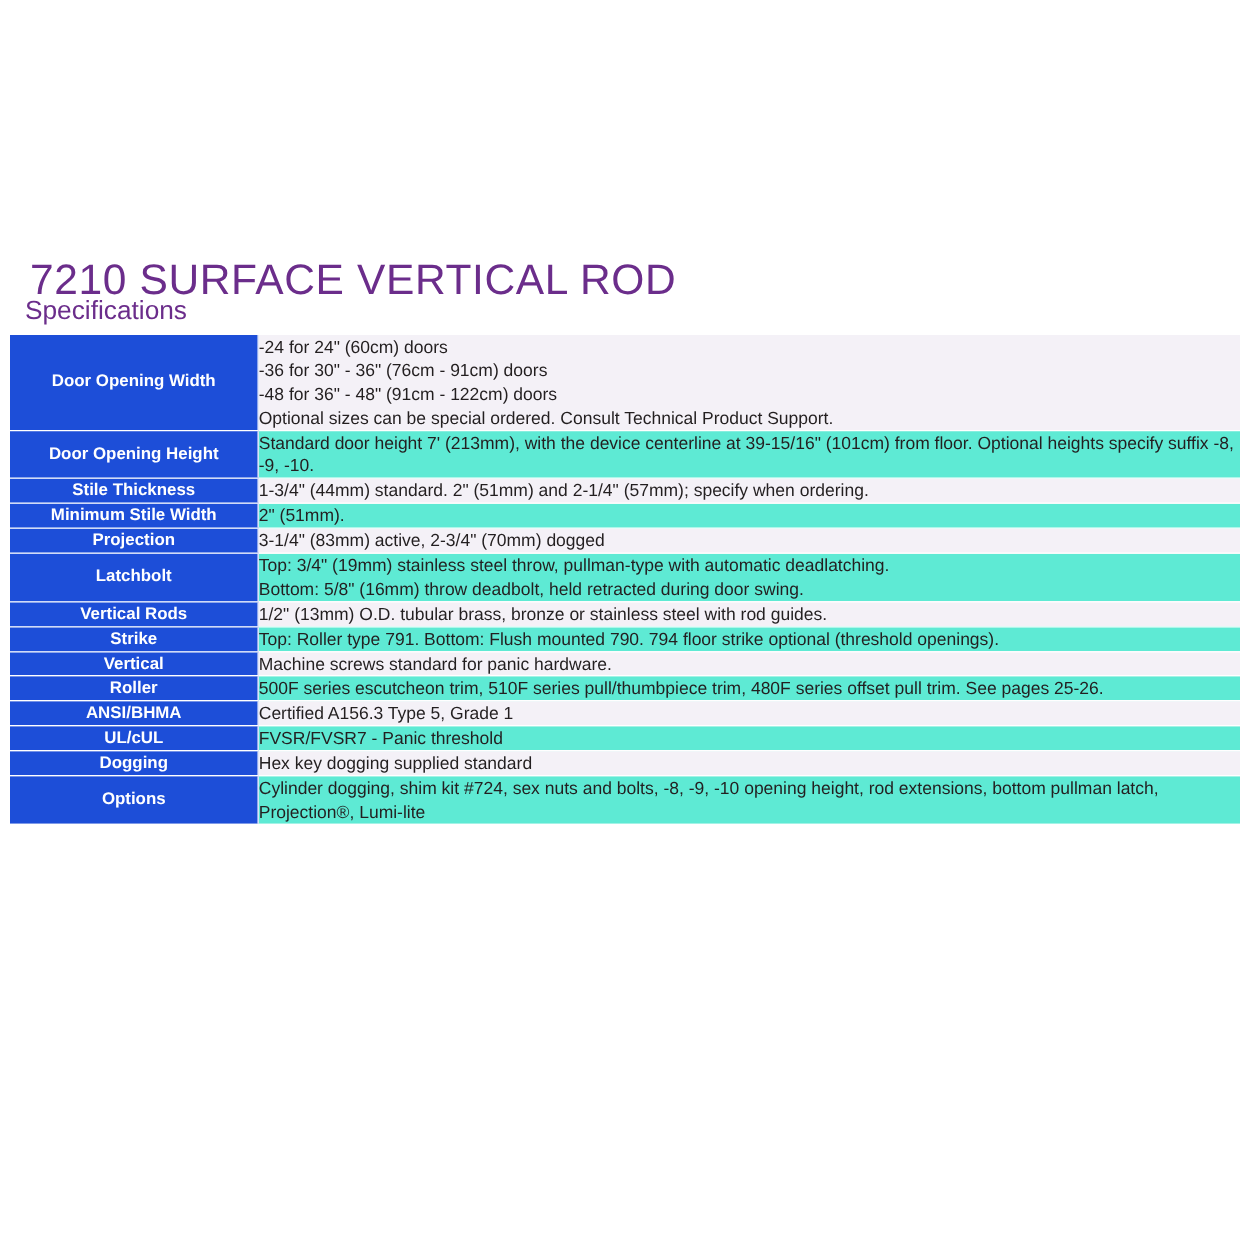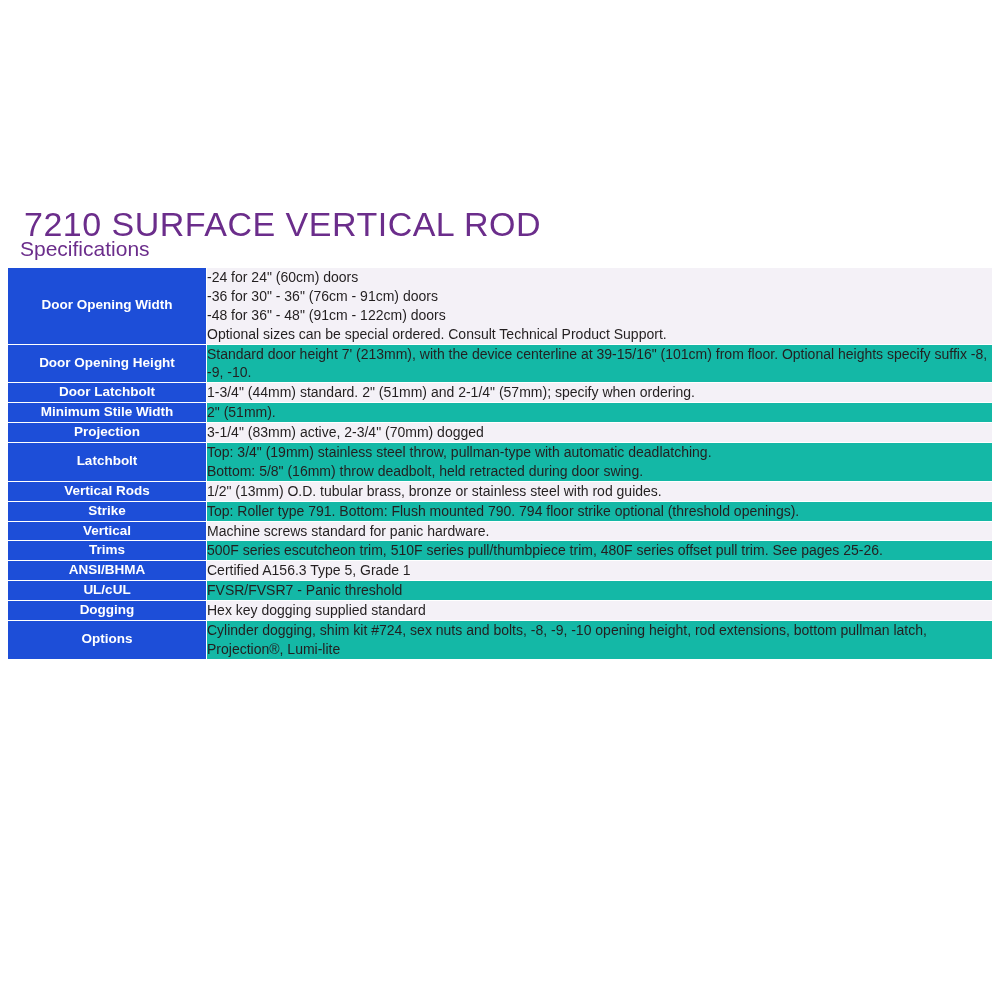--- a/index.html
+++ b/index.html
@@ -66,21 +66,21 @@
   td.value {
     background: #f4f1f7;
     color: #231f20;
     font-size: 14px;
     padding: 8px 8px 8px 8px;
     border-bottom: 1px solid #ffffff;
     border-left: 1px solid #ffffff;
     line-height: 1.35;
   }
   tr.alt td.value {
-    background: #14b8a6;
+    background: #5eead4;
   }
   .value-line {
     display: block;
   }
 </style>
 </head>
 <body>
 
 <div class="page">
 
@@ -99,21 +99,21 @@
             <span class="value-line">Optional sizes can be special ordered. Consult Technical Product Support.</span>
           </td>
         </tr>
         <tr class="alt">
           <td class="label">Door Opening Height</td>
           <td class="value">
             <span class="value-line">Standard door height 7' (213mm), with the device centerline at 39-15/16" (101cm) from floor. Optional heights specify suffix -8, -9, -10.</span>
           </td>
         </tr>
         <tr>
-          <td class="label">Door Latchbolt</td>
+          <td class="label">Stile Thickness</td>
           <td class="value">
             <span class="value-line">1-3/4" (44mm) standard. 2" (51mm) and 2-1/4" (57mm); specify when ordering.</span>
           </td>
         </tr>
         <tr class="alt">
           <td class="label">Minimum Stile Width</td>
           <td class="value">
             <span class="value-line">2" (51mm).</span>
           </td>
         </tr>
@@ -142,21 +142,21 @@
             <span class="value-line">Top: Roller type 791. Bottom: Flush mounted 790. 794 floor strike optional (threshold openings).</span>
           </td>
         </tr>
         <tr>
           <td class="label">Vertical</td>
           <td class="value">
             <span class="value-line">Machine screws standard for panic hardware.</span>
           </td>
         </tr>
         <tr class="alt">
-          <td class="label">Trims</td>
+          <td class="label">Roller</td>
           <td class="value">
             <span class="value-line">500F series escutcheon trim, 510F series pull/thumbpiece trim, 480F series offset pull trim. See pages 25-26.</span>
           </td>
         </tr>
         <tr>
           <td class="label">ANSI/BHMA</td>
           <td class="value">
             <span class="value-line">Certified A156.3 Type 5, Grade 1</span>
           </td>
         </tr>

